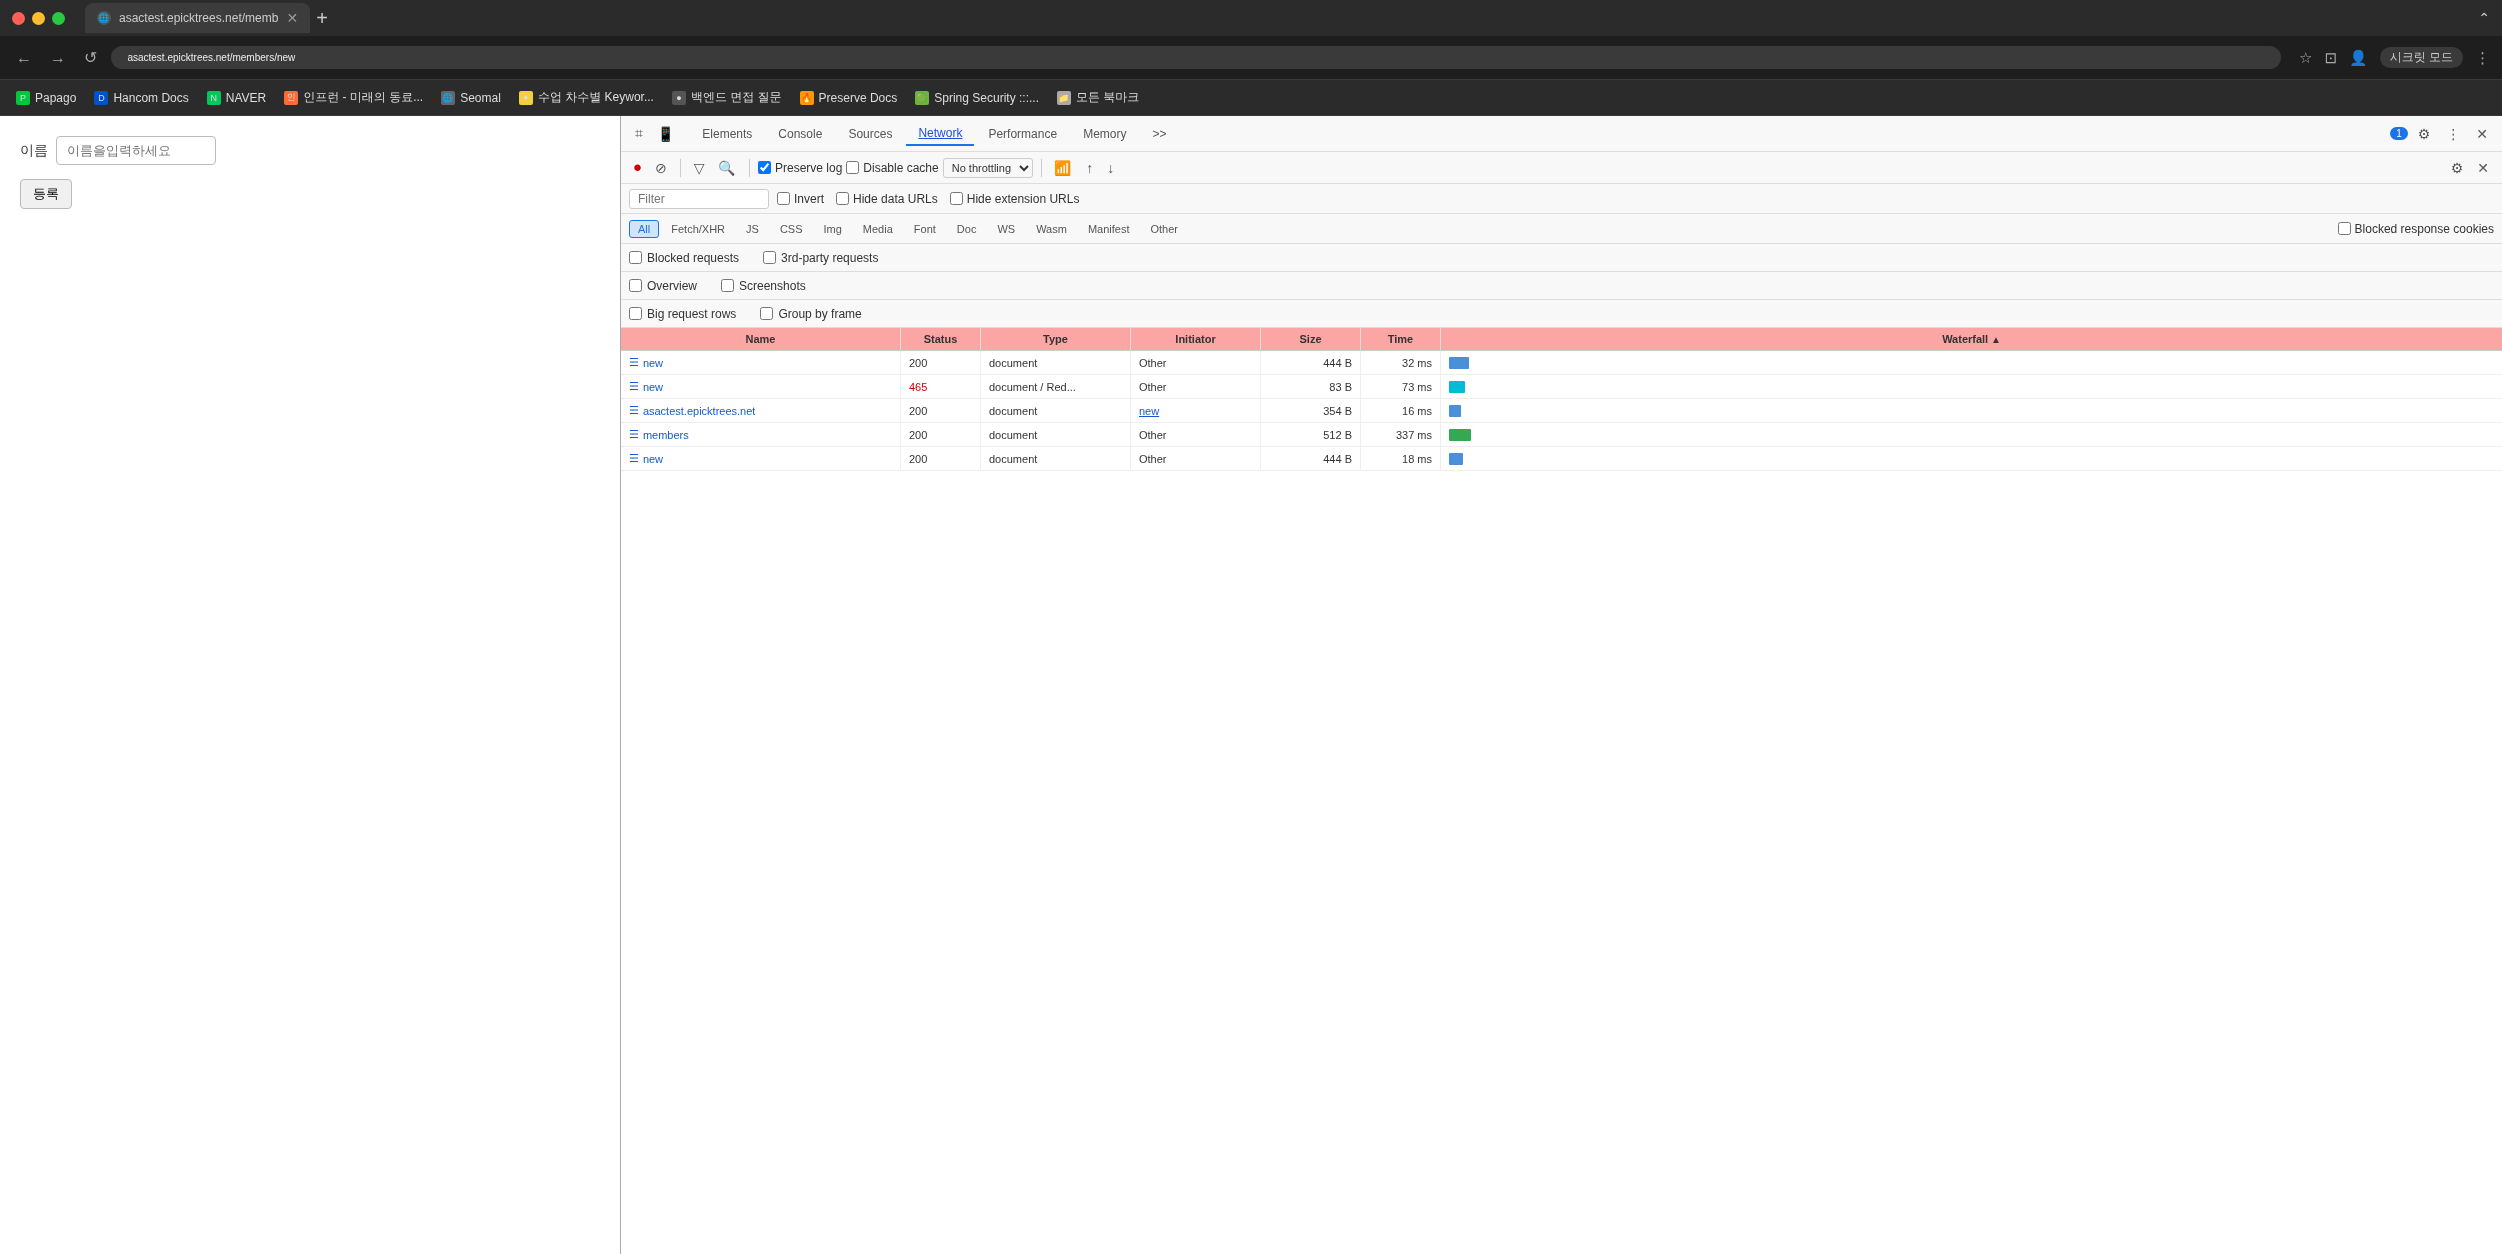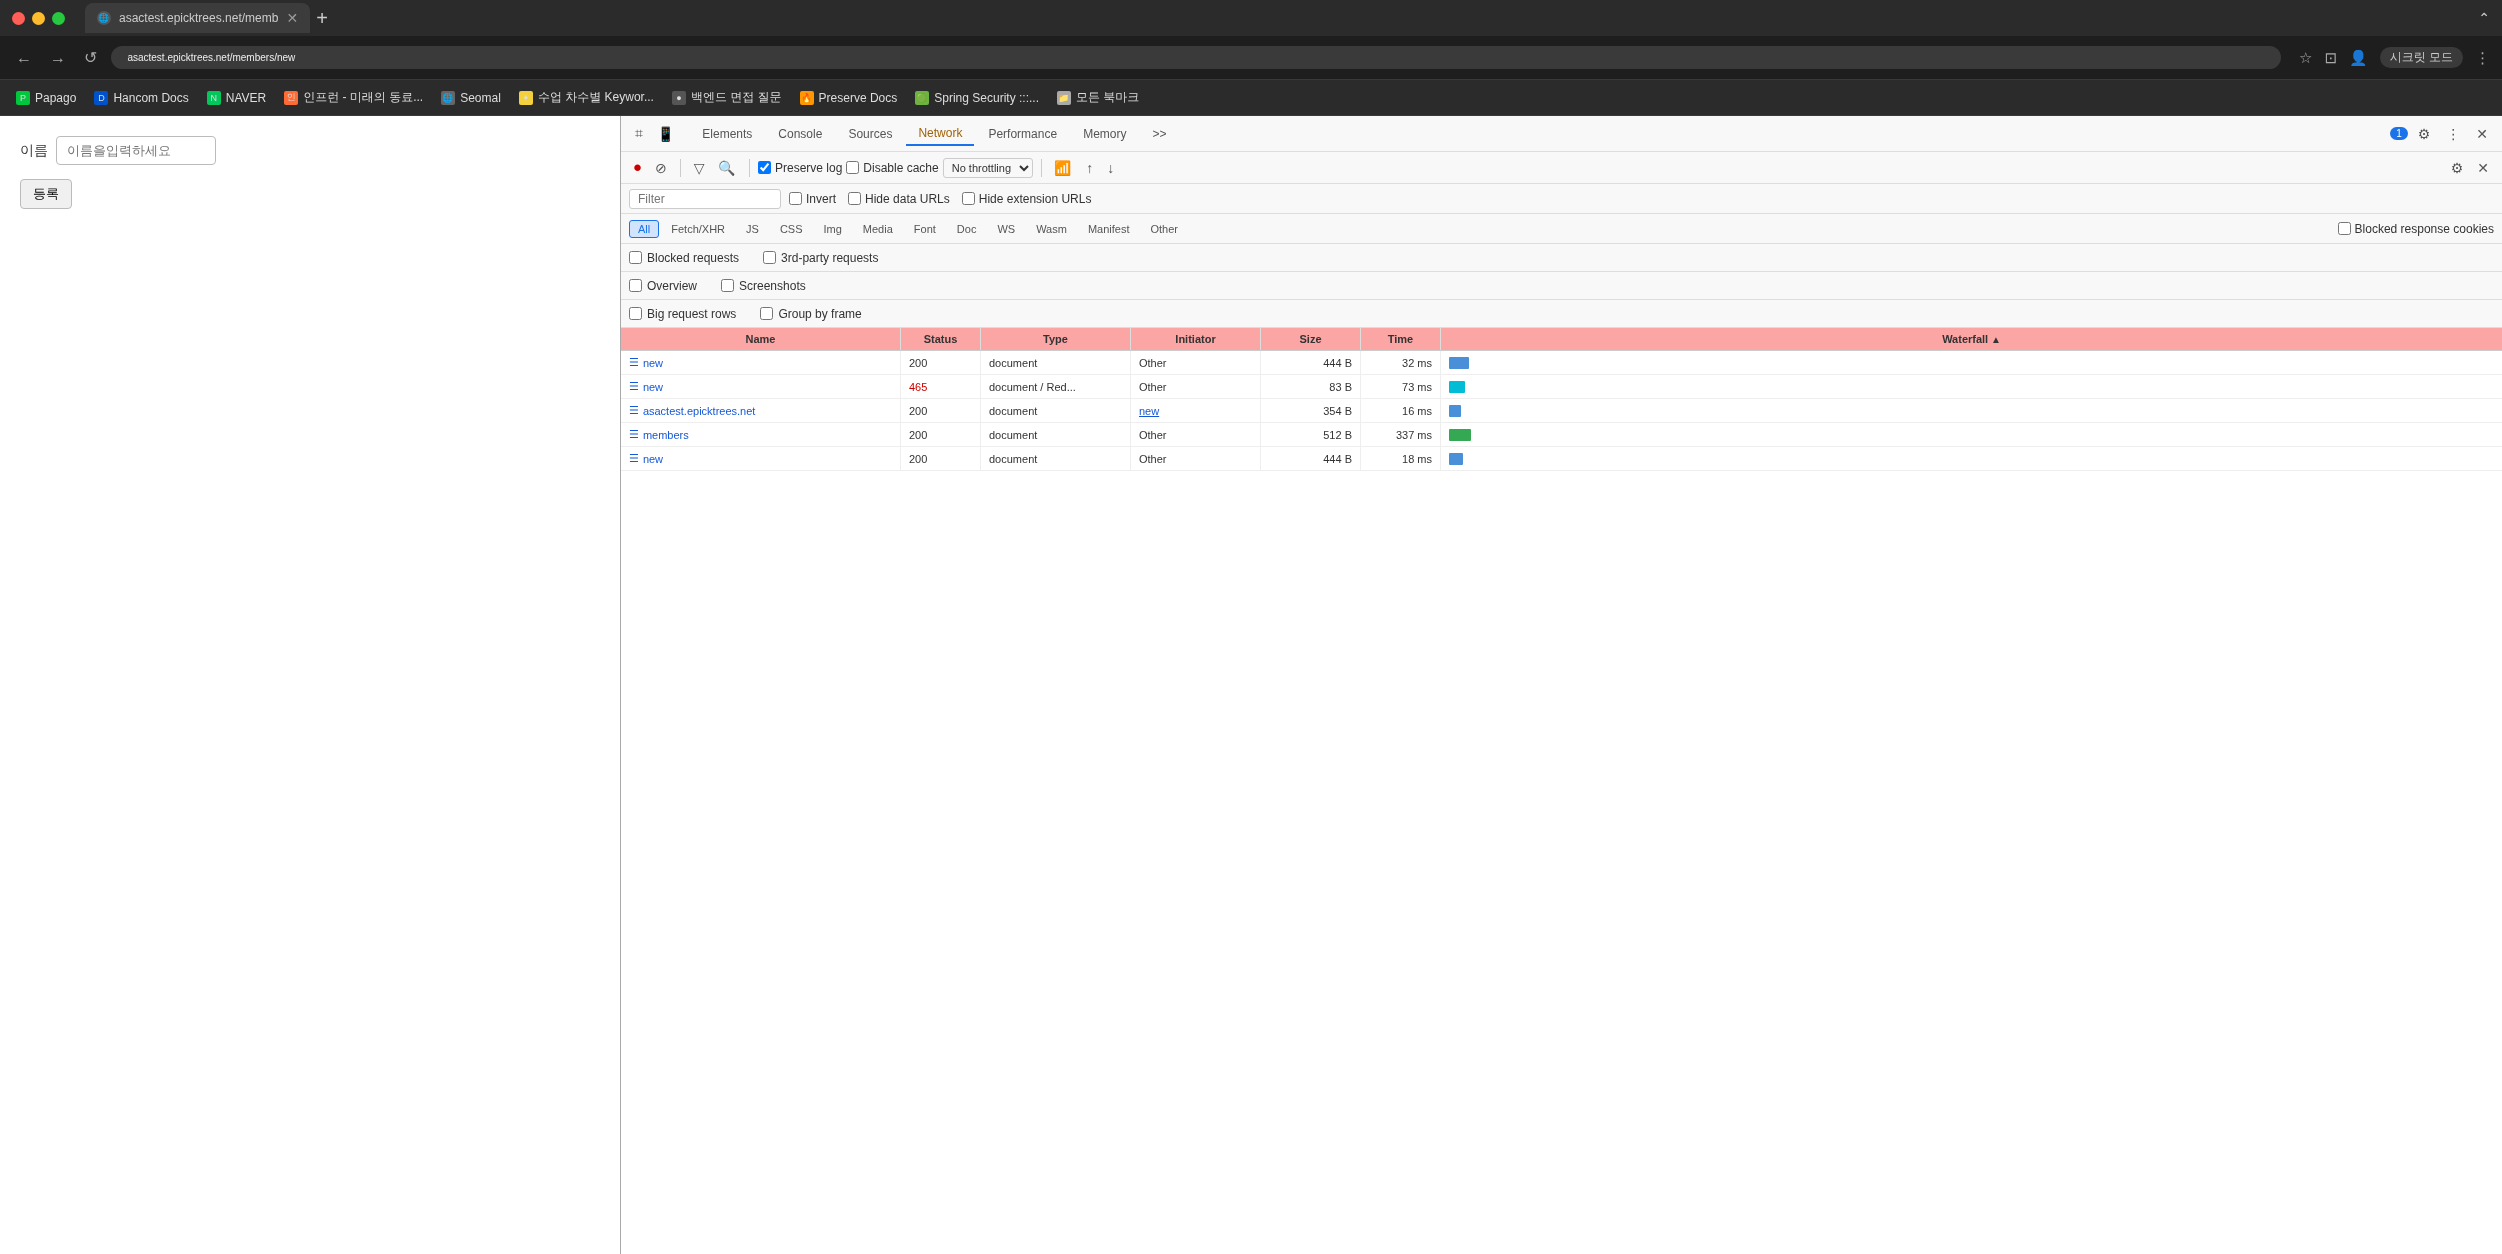--- a/index.html
+++ b/index.html
@@ -130,21 +130,21 @@
       gap: 2px;
     }
     .dt-tab {
       padding: 4px 12px;
       border-radius: 4px;
       cursor: pointer;
       color: #555;
       font-size: 12px;
       white-space: nowrap;
     }
-    .dt-tab.active { color: #a16207; border-bottom: 2px solid #1a73e8; border-radius: 0; }
+    .dt-tab.active { color: #1d4ed8; border-bottom: 2px solid #1a73e8; border-radius: 0; text-decoration: underline; }
     .dt-tab-icons { display: flex; align-items: center; gap: 2px; margin-right: 8px; }
     .dt-icon-btn { background: none; border: none; cursor: pointer; color: #555; font-size: 14px; padding: 4px 6px; border-radius: 3px; }
     .dt-right { margin-left: auto; display: flex; align-items: center; gap: 4px; }
     .dt-badge { background: #1a73e8; color: white; border-radius: 10px; padding: 1px 6px; font-size: 10px; }
 
     
     .devtools-toolbar {
       background: #f8f8f8;
       border-bottom: 1px solid #ddd;
       display: flex;
@@ -175,21 +175,21 @@
       align-items: center;
       height: 30px;
       padding: 0 8px;
       gap: 8px;
     }
     .filter-input {
       border: 1px solid #ccc;
       border-radius: 3px;
       padding: 2px 8px;
       font-size: 12px;
-      width: 152px;
+      width: 140px;
       background: white;
       color: #333;
       outline: none;
     }
     .filter-checks { display: flex; align-items: center; gap: 12px; }
     .filter-check { display: flex; align-items: center; gap: 4px; font-size: 12px; color: #333; cursor: pointer; }
 
     
     .devtools-type-filter {
       background: #f8f8f8;

